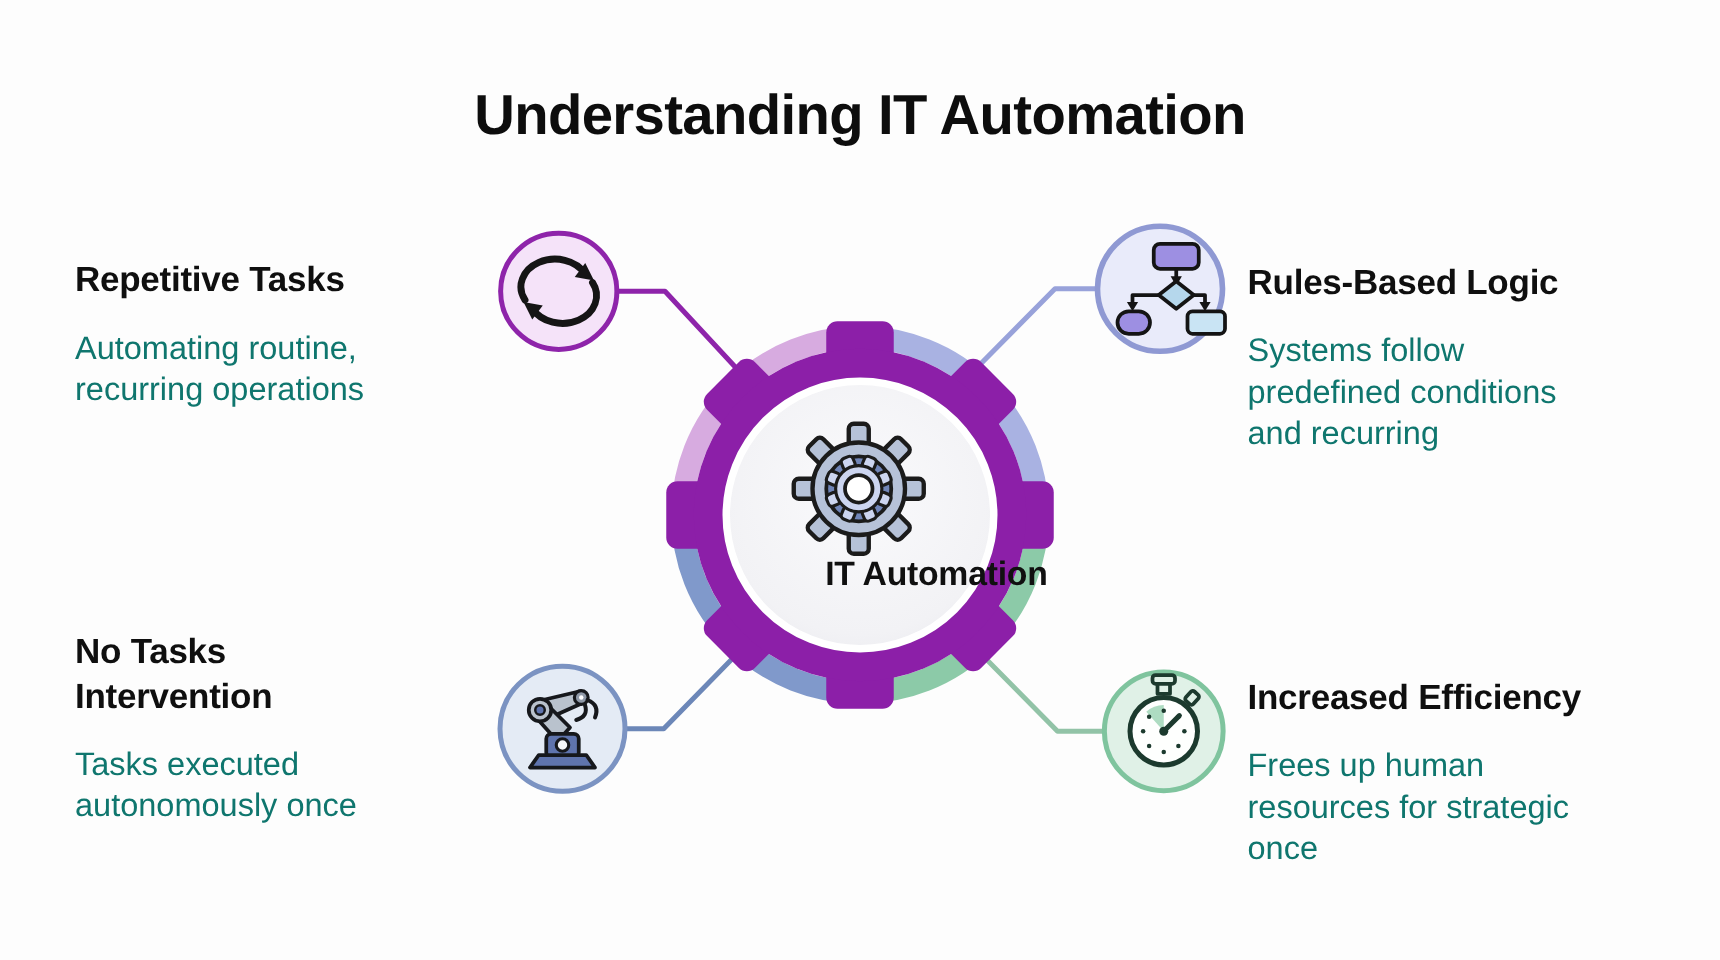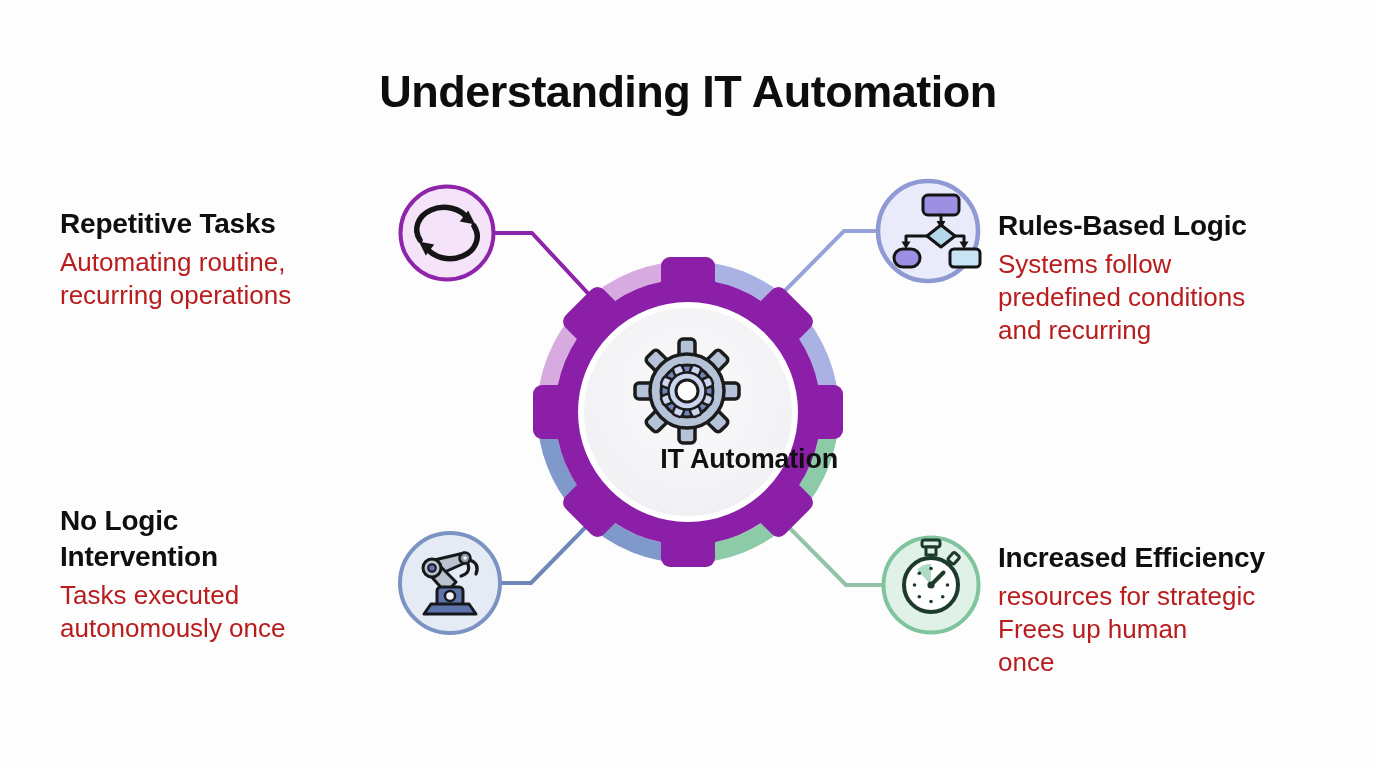--- a/index.html
+++ b/index.html
@@ -9,21 +9,21 @@
     position:relative;
   }
   .stage{position:absolute;inset:0;}
   #main-title{
     position:absolute;left:0;top:66px;width:1376px;margin:0;
     text-align:center;font-size:45px;font-weight:700;letter-spacing:-0.5px;color:#0d0d0d;
   }
   svg.canvas{position:absolute;left:0;top:0;}
   .node{position:absolute;}
   .node-title{font-size:28px;font-weight:700;line-height:36px;color:#0f0f0f;letter-spacing:-0.2px;}
-  .node-desc{font-size:26px;font-weight:400;line-height:33px;color:#b91c1c;margin-top:4px;}
+  .node-desc{font-size:26px;font-weight:400;line-height:33px;color:#0f766e;margin-top:20px;}
   .align-right{}
   .align-left{text-align:left;}
   #node-top-left{left:60px;top:206px;width:318px;}
   #node-top-right{left:998px;top:208px;width:300px;}
   #node-bottom-left{left:60px;top:503px;width:318px;}
   #node-bottom-right{left:998px;top:540px;width:310px;}
   #center-label{
     position:absolute;left:538px;top:444px;width:300px;text-align:right;
     font-size:27px;font-weight:700;color:#101010;letter-spacing:-0.2px;
   }
@@ -189,35 +189,35 @@
     </div>
     <div class="node-desc">
       <div>Systems follow</div>
       <div>predefined conditions</div>
       <div>and recurring</div>
     </div>
   </div>
 
   <div class="node align-right" id="node-bottom-left">
     <div class="node-title">
-      <div>No Logic</div>
+      <div>No Tasks</div>
       <div>Intervention</div>
     </div>
     <div class="node-desc">
       <div>Tasks executed</div>
       <div>autonomously once</div>
     </div>
   </div>
 
   <div class="node align-left" id="node-bottom-right">
     <div class="node-title">
       <div>Increased Efficiency</div>
     </div>
     <div class="node-desc">
+      <div>Frees up human</div>
       <div>resources for strategic</div>
-      <div>Frees up human</div>
       <div>once</div>
     </div>
   </div>
 
   <div id="center-label">IT Automation</div>
 
 </div>
 
 </body></html>

